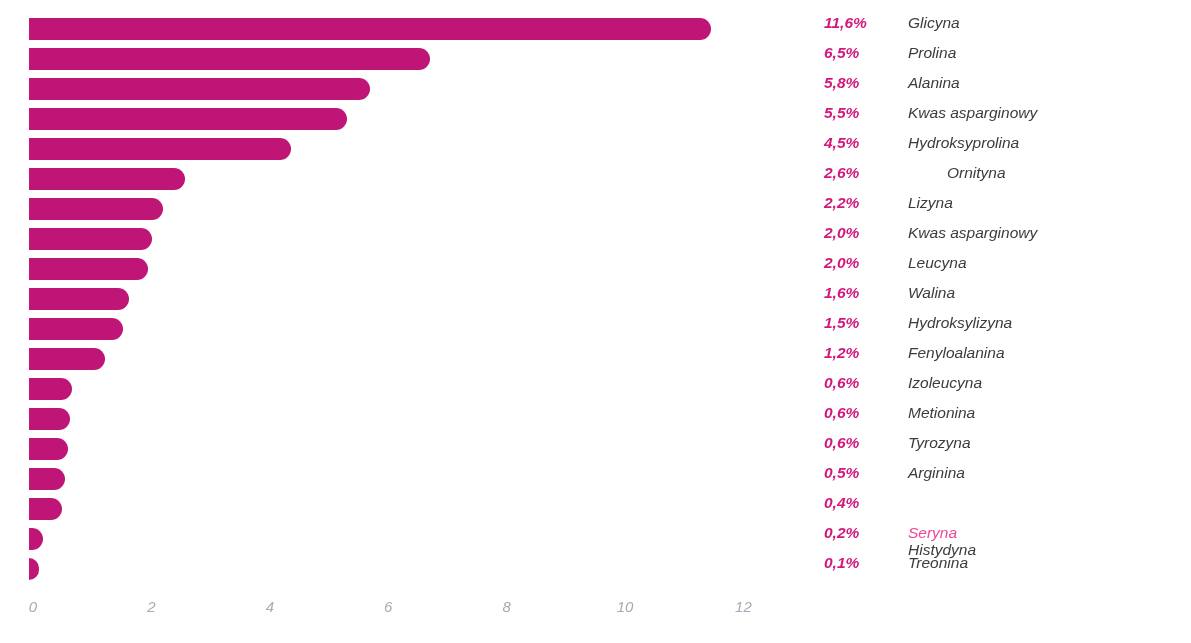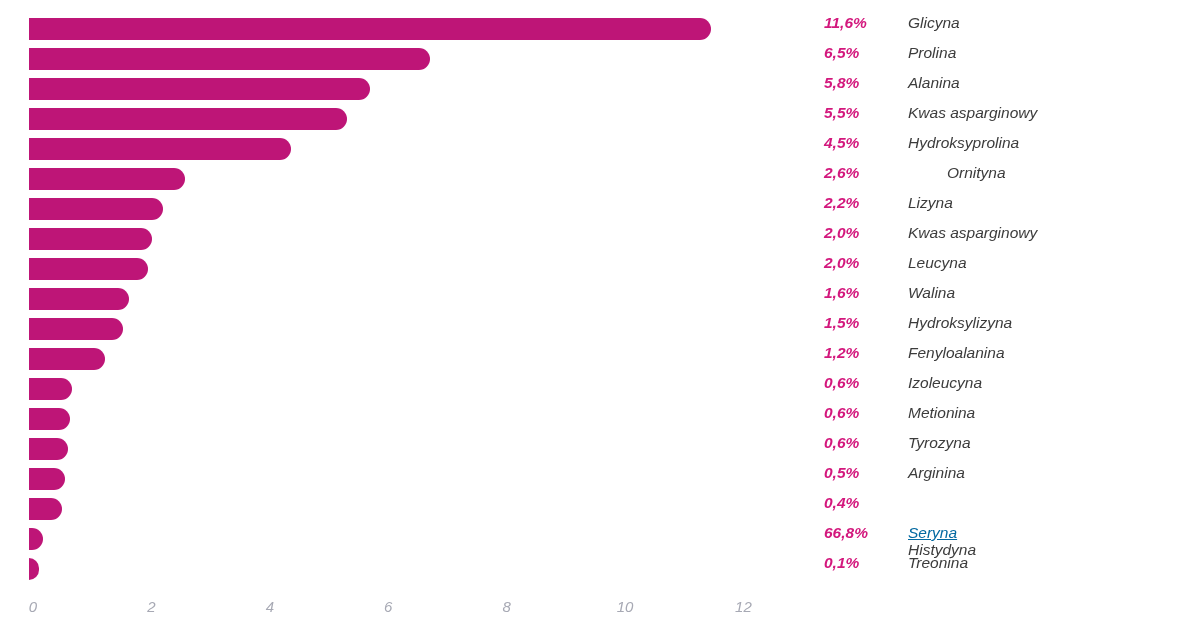--- a/index.html
+++ b/index.html
@@ -240,22 +240,22 @@
       </div>
       <div class="legend-row" style="top: 450px;">
         <span class="legend-value" style="color: rgb(211, 24, 125);">0,5%</span>
         <span class="legend-label" style="color: rgb(60, 60, 60);">Arginina</span>
       </div>
       <div class="legend-row" style="top: 480px;">
         <span class="legend-value" style="color: rgb(211, 24, 125);">0,4%</span>
         <span class="legend-label" style="color: rgb(60, 60, 60); margin-top: 47px;">Histydyna</span>
       </div>
       <div class="legend-row" style="top: 510px;">
-        <span class="legend-value" style="color: rgb(211, 24, 125);">66,8%</span>
-        <span class="legend-label" style="color: #0369a1; text-decoration: underline;">Seryna</span>
+        <span class="legend-value" style="color: rgb(211, 24, 125);">0,2%</span>
+        <span class="legend-label" style="color: #ec4899;">Seryna</span>
       </div>
       <div class="legend-row" style="top: 540px;">
         <span class="legend-value" style="color: rgb(211, 24, 125);">0,1%</span>
         <span class="legend-label" style="color: rgb(60, 60, 60);">Treonina</span>
       </div>
     </div>
 
 </div>
 
 </body></html>

